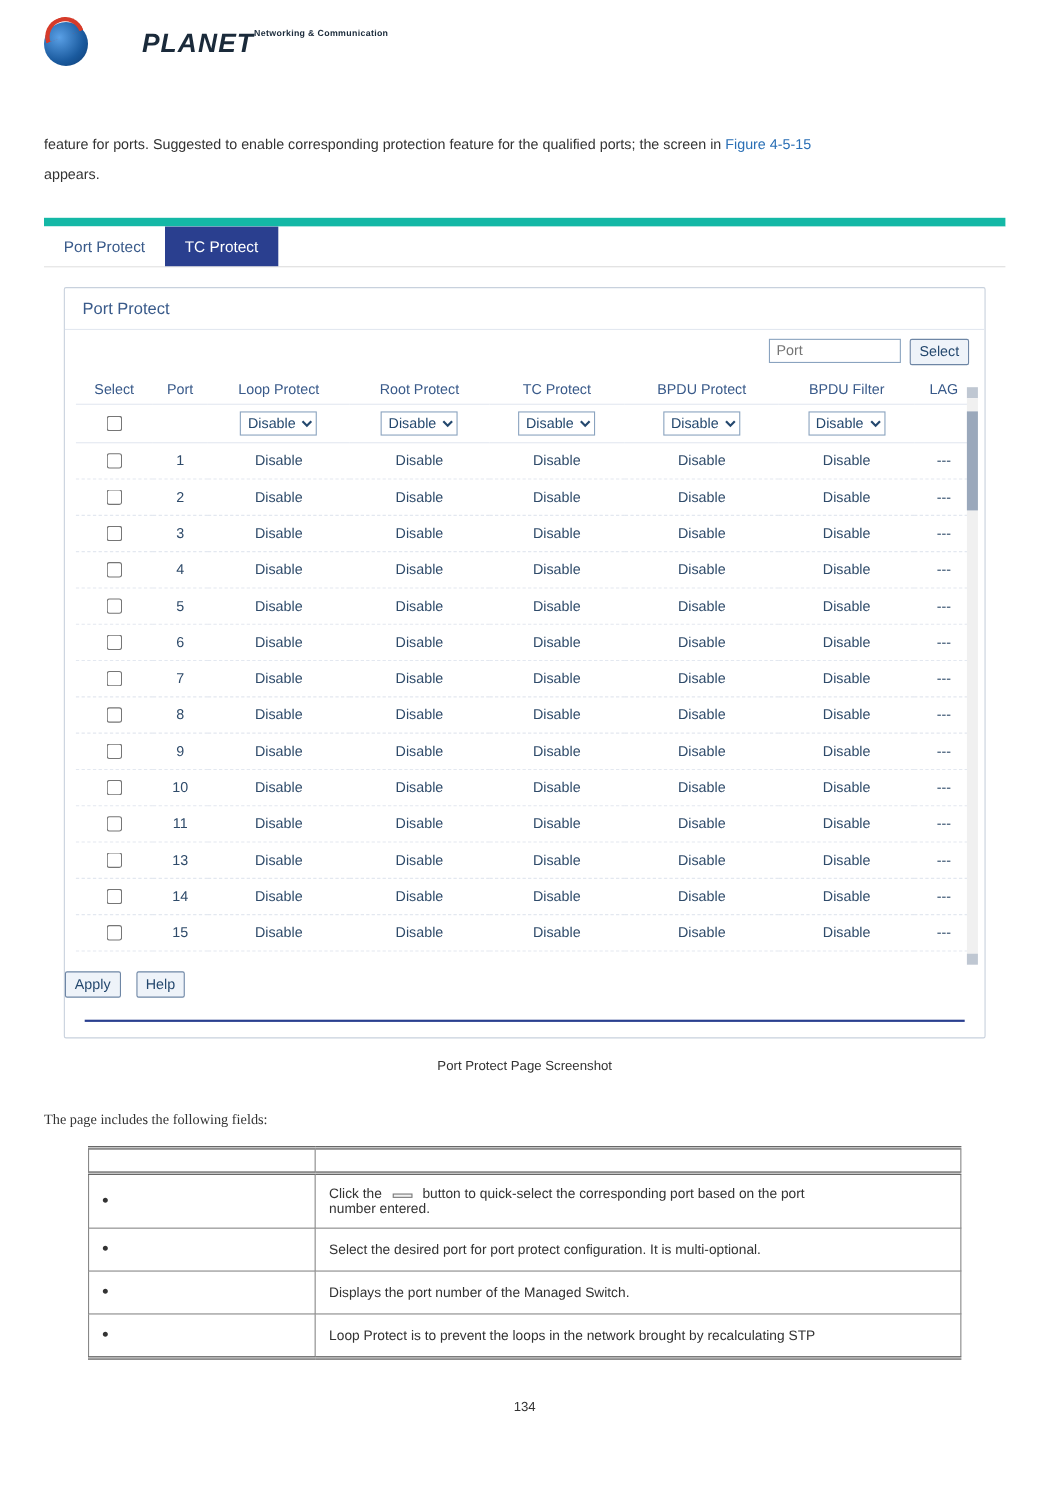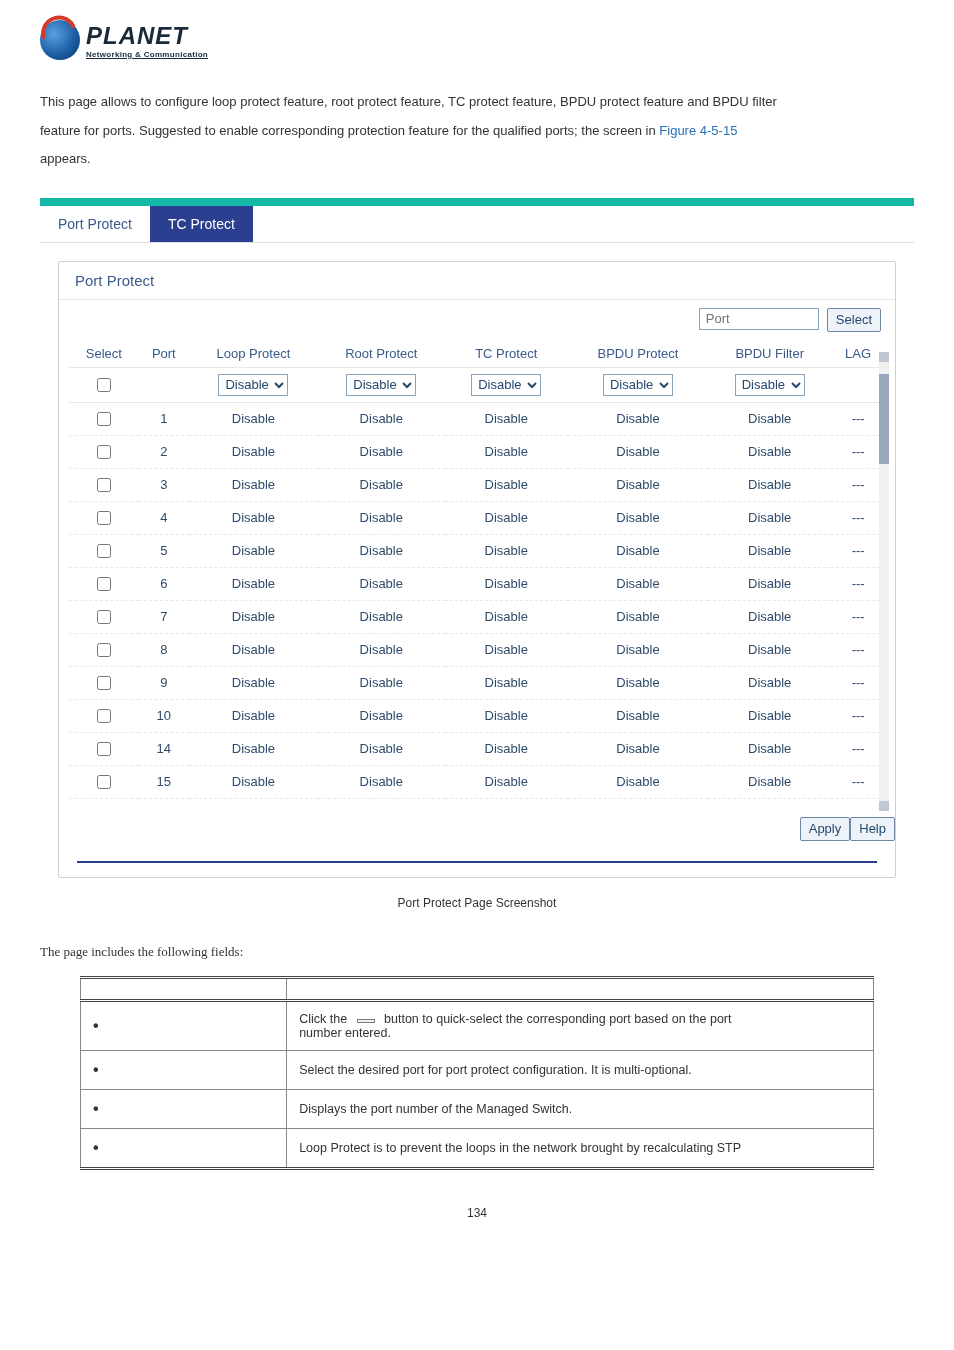--- a/index.html
+++ b/index.html
@@ -15,23 +15,23 @@
   .logo { display: flex; align-items: center; gap: 6px; }
   .logo .globe {
     width: 40px; height: 40px; border-radius: 50%;
     background: radial-gradient(circle at 35% 35%, #5aa0e6 0%, #1a5a9e 60%, #0b3a70 100%);
     position: relative;
   }
   .logo .globe::after{
     content:""; position:absolute; width:28px; height:14px; border:4px solid #d63b2a; border-bottom:none;
     border-radius:28px 28px 0 0; top:-4px; left:-2px; transform:rotate(-20deg);
   }
-  .logo .txt { display:flex; flex-direction:column; }
+  .logo .txt { display:flex; flex-direction:row;margin-left:43px; }
   .logo .brand { font-weight: 800; font-size: 24px; color:#1a2a3a; letter-spacing:1px; font-style: italic; }
-  .logo .tag { font-size: 8px; font-weight:700; color:#1a2a3a; letter-spacing:0.3px;text-decoration:underline; }
+  .logo .tag { font-size: 8px; font-weight:700; color:#1a2a3a; letter-spacing:0.3px; }
   .intro { line-height: 2.2; margin-bottom: 24px; }
   .intro .figref { color: #2a6fb5; }
   .panel {
     border-top: 8px solid #14b8a6;
     background: #fff;
     padding: 0;
     margin-bottom: 16px;
   }
   .tabs { display:flex; align-items:center; background:#fff; border-bottom:1px solid #ddd; }
   .tabs .tab {
@@ -65,21 +65,21 @@
   .tbl input[type=checkbox]{ width:14px; height:14px; accent-color:#888; }
   .tbl select { border:1px solid #8aa3bf; height:22px; font-size:13px; color:#24486e; background:#fff; padding:0 2px;}
   .scroll-wrap { position:relative; }
   .scrollbar {
     position:absolute; right:6px; top:52px; bottom:44px; width:10px;
   }
   .scrollbar .track { position:absolute; inset:10px 0; background:#f0f0f0; }
   .scrollbar .arrow { width:10px; height:10px; background:#bfc7d2; position:absolute; left:0; }
   .scrollbar .arrow.top{ top:0;} .scrollbar .arrow.bot{ bottom:0;}
   .scrollbar .thumb { position:absolute; left:0; width:10px; top:22px; height:90px; background:#9aa8bb; }
-  .actions { display:flex; justify-content:flex-end; padding: 8px 0 14px; }
+  .actions { display:flex; justify-content:flex-start; gap:14px; padding: 8px 0 14px; }
   .divider { height:2px; background:#2a3f8f; margin: 6px 18px 14px; }
   .caption { text-align:center; font-size:12px; margin: 10px 0 34px; }
   .fields-intro { margin: 10px 0 16px; font-family: Liberation Serif, serif; }
   .fields-table-wrap { margin: 0 40px; }
   table.ft { width:100%; border-collapse: collapse; }
   .ft th, .ft td { border:1px solid #888; padding: 10px 12px; font-size:12.5px; vertical-align: middle; }
   .ft .hdr th { background:#fff; border-top: 3px double #444; border-bottom: 3px double #444; }
   .ft .obj-col { width: 26%; }
   .ft .desc-col { width: 74%; }
   .ft .bullet { font-size: 16px; font-weight: bold; display:inline-block; width:18px;}
@@ -97,21 +97,21 @@
   <div class="logo">
     <div class="globe"></div>
     <div class="txt">
       <span class="brand">PLANET</span>
       <span class="tag">Networking &amp; Communication</span>
     </div>
   </div>
 </div>
 
 <div class="intro">
-  <span>This page allows to configure loop protect feature, root protect feature, TC protect feature, BPDU protect feature and BPDU filter</span><br>
+  <br>
   <span>feature for ports. Suggested to enable corresponding protection feature for the qualified ports; the screen in </span><span class="figref">Figure 4-5-15</span><br>
   <span>appears.</span>
 </div>
 
 <div class="panel">
   <div class="tabs">
     <div class="tab active">Port Protect</div>
     <div class="tab tc">TC Protect</div>
   </div>
   <div class="card">
@@ -240,20 +240,40 @@
               <td>10</td>
               <td>Disable</td>
               <td>Disable</td>
               <td>Disable</td>
               <td>Disable</td>
               <td>Disable</td>
               <td class="lag">---</td>
             </tr>
             <tr>
               <td><input type="checkbox" style=""></td>
+              <td>11</td>
+              <td>Disable</td>
+              <td>Disable</td>
+              <td>Disable</td>
+              <td>Disable</td>
+              <td>Disable</td>
+              <td class="lag">---</td>
+            </tr>
+            <tr>
+              <td><input type="checkbox" style=""></td>
+              <td>13</td>
+              <td>Disable</td>
+              <td>Disable</td>
+              <td>Disable</td>
+              <td>Disable</td>
+              <td>Disable</td>
+              <td class="lag">---</td>
+            </tr>
+            <tr>
+              <td><input type="checkbox" style=""></td>
               <td>14</td>
               <td>Disable</td>
               <td>Disable</td>
               <td>Disable</td>
               <td>Disable</td>
               <td>Disable</td>
               <td class="lag">---</td>
             </tr>
             <tr>
               <td><input type="checkbox" style=""></td>

